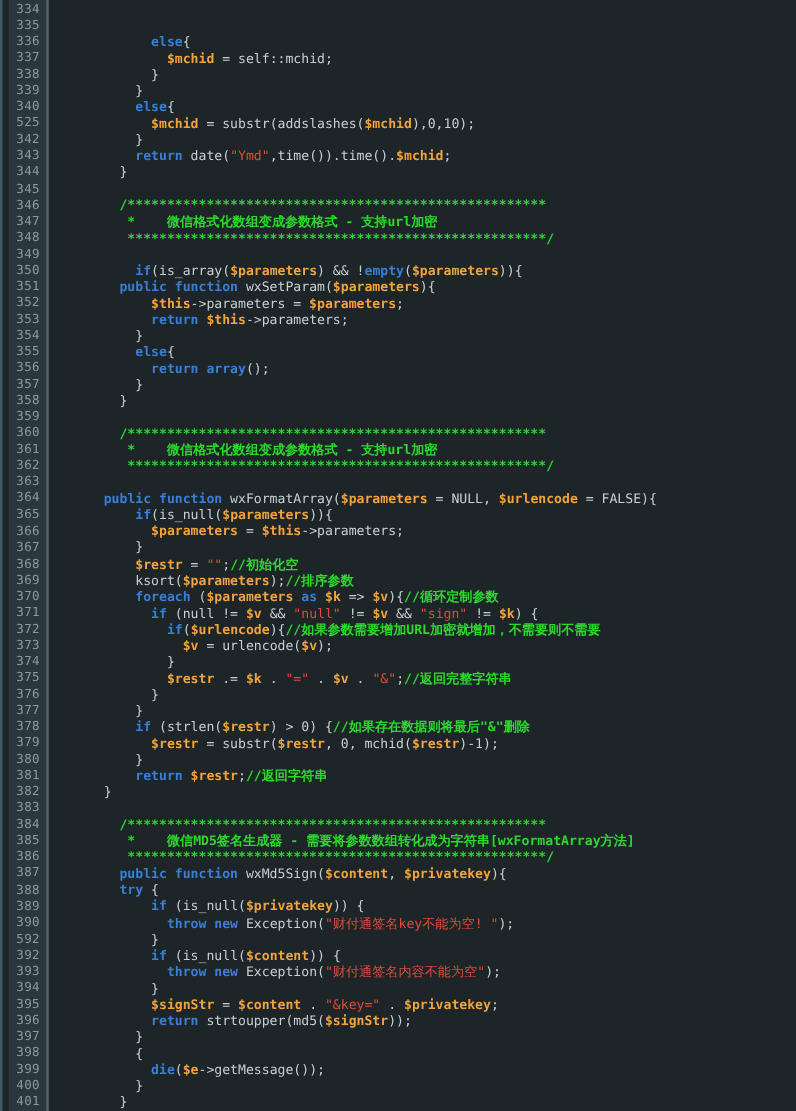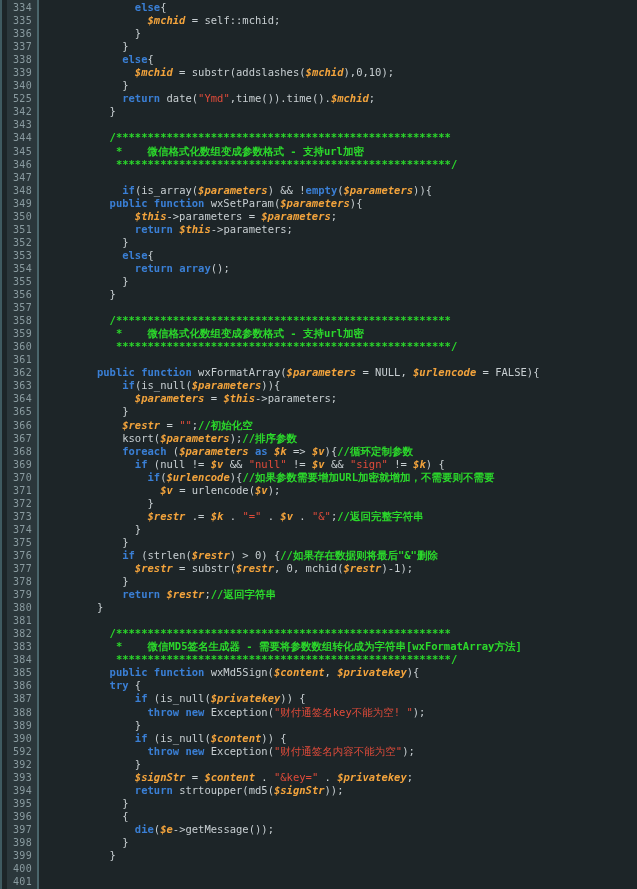--- a/index.html
+++ b/index.html
@@ -13,21 +13,21 @@
     overflow: hidden;
     font-family: "DejaVu Sans Mono", "Liberation Mono", monospace;
   }
 
   #editor {
     position: relative;
     width: 637px;
     height: 889px;
     background: #1d2528;
     display: flex;
-    align-items: flex-start;
+    align-items: flex-end;
     overflow: hidden;
   }
 
   
   .edge-strip {
     width: 5px;
     min-width: 5px;
     height: 889px;
     background: #1d2528;
     border-left: 2px solid #3f5a60;
@@ -52,38 +52,38 @@
     font-size: 10px;
     color: #8a9ba0;
     letter-spacing: 0.3px;
     white-space: pre;
   }
 
   .code {
     flex: 1 1 auto;
     height: 862px;
     padding-top: 1px;
-    padding-left: 20px;
+    padding-left: 6px;
     box-sizing: border-box;
     overflow: hidden;
   }
 
   .code .row {
     display: block;
     height: 13.06px;
     line-height: 13.06px;
     font-size: 10.5px;
     white-space: pre;
     color: #c8cfd2;
     letter-spacing: 0px;
   }
 
   
   .kw   { color: #3a7fd5; font-weight: bold; }   
-  .var  { color: #f2a33c; font-weight: bold; font-style: italic; }                       
+  .var  { color: #f2a33c; font-weight: bold; }                       
   .pln  { color: #c8cfd2; }
   .str  { color: #e04b3a; }                       
   .comb { color: #2bd82b; font-weight: bold; }
   .bold { font-weight: normal; }
 </style>
 </head>
 <body>
 
 <div id="editor">
   <div class="edge-strip"></div>

